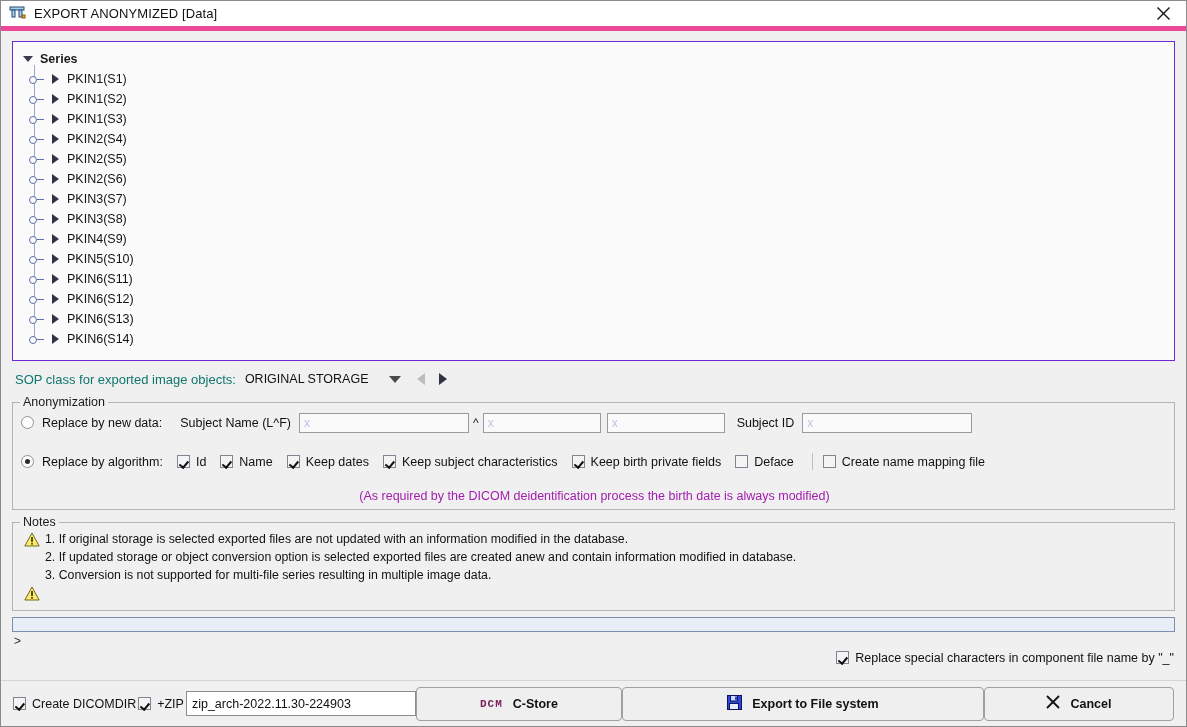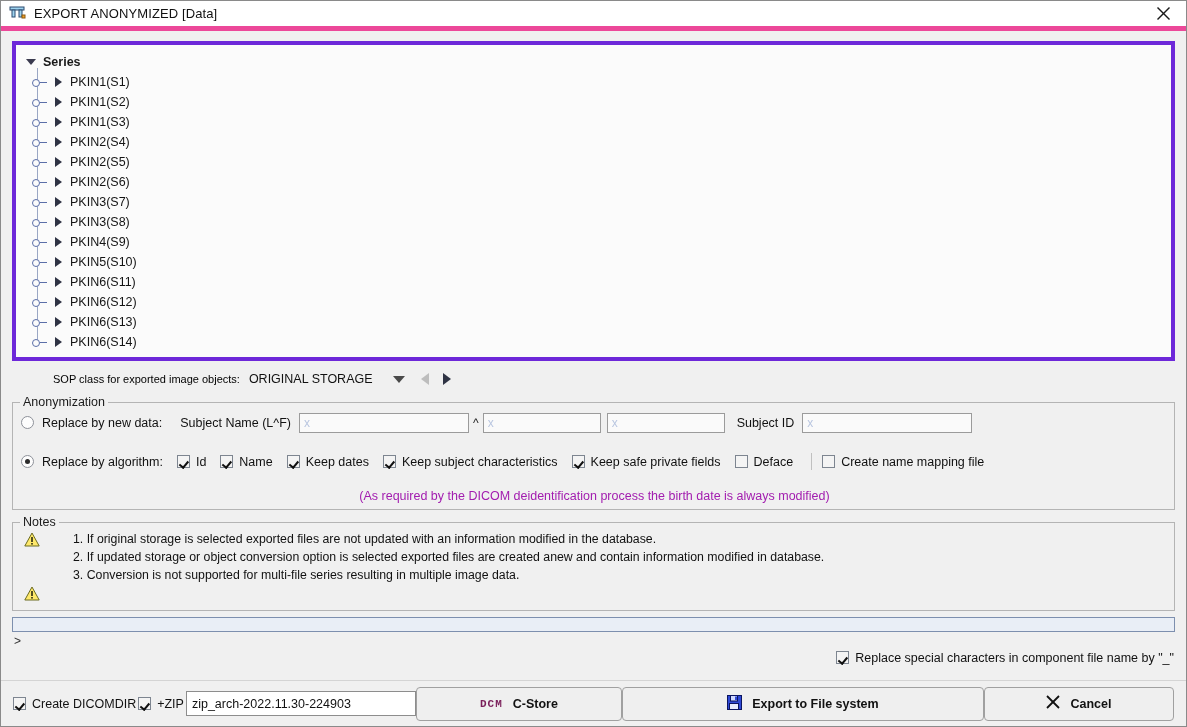--- a/index.html
+++ b/index.html
@@ -40,21 +40,21 @@
     width: 46px; height: 29px;
     display: flex; align-items: center; justify-content: center;
     cursor: default;
   }
   .close-btn svg { display: block; }
 
   
   .body-pad { padding: 10px 11px 0 11px; flex:1; display:flex; flex-direction:column; }
   .tree-panel {
     background: #fbfbfb;
-    border: 4px solid #6d28d9;
+    border: 1px solid #6d28d9;
     height: 320px;
     overflow: hidden;
     position: relative;
     padding: 6px 0 0 0;
   }
   .tree-root {
     display: flex; align-items: center;
     height: 21px; padding-left: 10px;
   }
   .tri-down {
@@ -96,21 +96,21 @@
     margin: 0 8px 0 7px;
   }
   .tree-label { font-size: 12.5px; color: #141414; }
 
   
   .sop-row {
     display: flex; align-items: center;
     height: 28px; margin-top: 4px; padding-left: 3px;
     gap: 0px;
   }
-  .sop-label { font-size: 11px; color: #000000; margin-right: 9px; margin-left: 38px; }
+  .sop-label { font-size: 13px; color: #0f766e; margin-right: 9px; }
   .sop-value { font-size: 12.5px; color: #111; margin-right: 20px; }
   .dd-tri {
     width: 0; height: 0;
     border-left: 6.5px solid transparent;
     border-right: 6.5px solid transparent;
     border-top: 7.5px solid #4a4a4a;
     margin-right: 16px;
   }
   .nav-left {
     width: 0; height: 0;
@@ -176,21 +176,21 @@
     border-right: 2px solid #101010; border-bottom: 2px solid #101010;
     transform: rotate(40deg) translate(-0.5px,-2px);
   }
   .cb-item { display:flex; align-items:flex-start; margin-left: 14px; }
   .cb-item .cb-lbl { font-size: 12.5px; color:#111; white-space:nowrap; }
   .vsep { width:1px; height:17px; background:#c0c0c0; margin: 0 4px 0 18px; }
   .note-paren { font-size: 12.5px; color:#a21caf; margin-top: 16px; padding-left: 2px; text-align: center; }
 
   
   .notes-group { margin-top: 12px; padding: 8px 8px 8px 6px; }
-  .note-line { display:flex; align-items:flex-start; min-height: 17px; gap: 28px; }
+  .note-line { display:flex; align-items:flex-start; min-height: 17px; }
   .note-line + .note-line { margin-top: 1px; }
   .warn-slot { width: 26px; flex:none; display:flex; justify-content:center; padding-top:1px; }
   .note-txt { font-size: 12.3px; color:#111; line-height: 16px; }
   .note-txt.indent { padding-left: 14px; }
 
   
   .progress-wrap { padding: 0 0px; margin-top: 6px; }
   .progress {
     height: 15px; border: 1px solid #7d8fae;
     background: #e9eef6;
@@ -370,21 +370,21 @@
             <span class="cb-item">
               <span class="cb on"></span>
               <span class="cb-lbl">Keep dates</span>
             </span>
             <span class="cb-item">
               <span class="cb on"></span>
               <span class="cb-lbl">Keep subject characteristics</span>
             </span>
             <span class="cb-item">
               <span class="cb on"></span>
-              <span class="cb-lbl">Keep safe private fields</span>
+              <span class="cb-lbl">Keep birth private fields</span>
             </span>
             <span class="cb-item">
               <span class="cb"></span>
               <span class="cb-lbl">Deface</span>
             </span>
           </span>
         <span class="vsep"></span>
         <span class="cb-item" style="margin-left:6px">
           <span class="cb"></span>
           <span class="cb-lbl">Create name mapping file</span>

